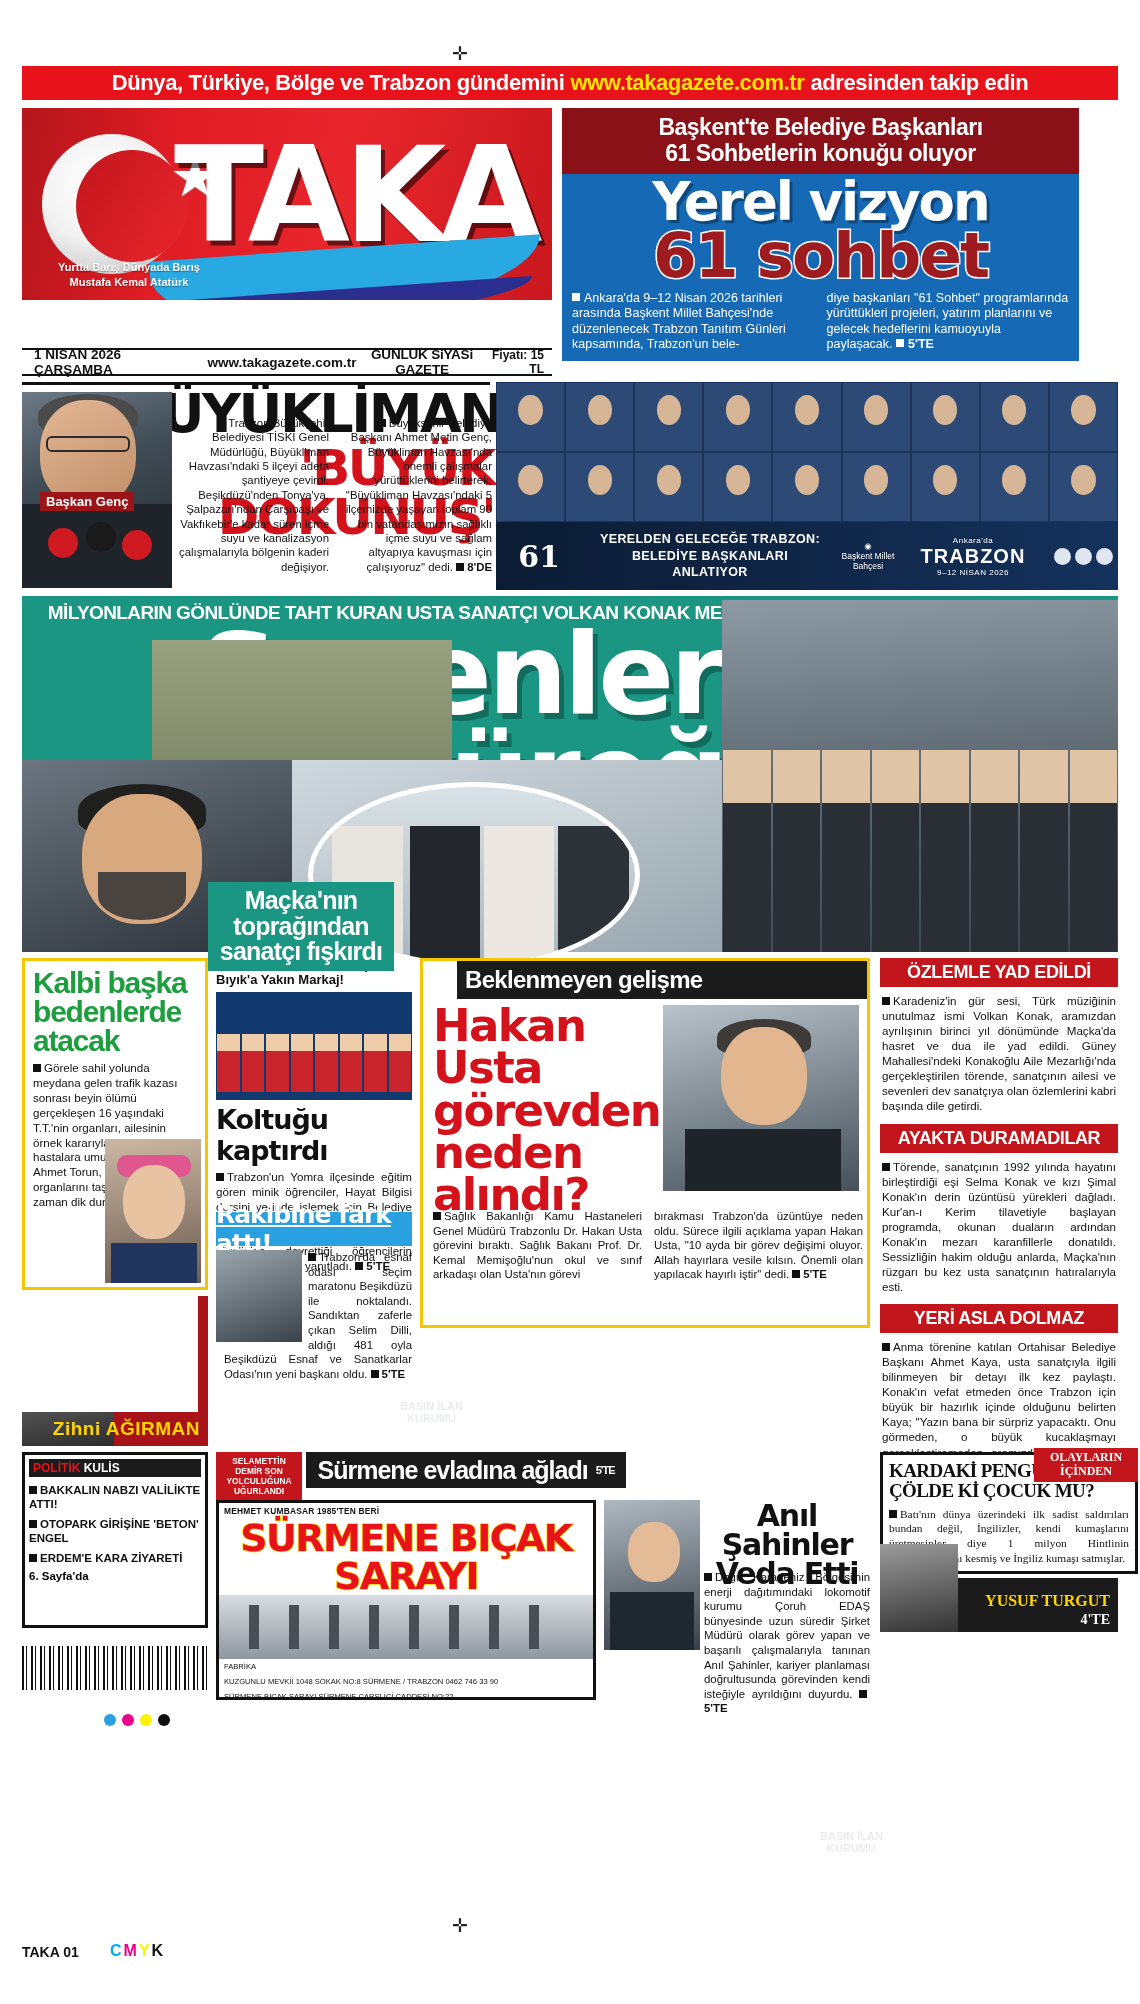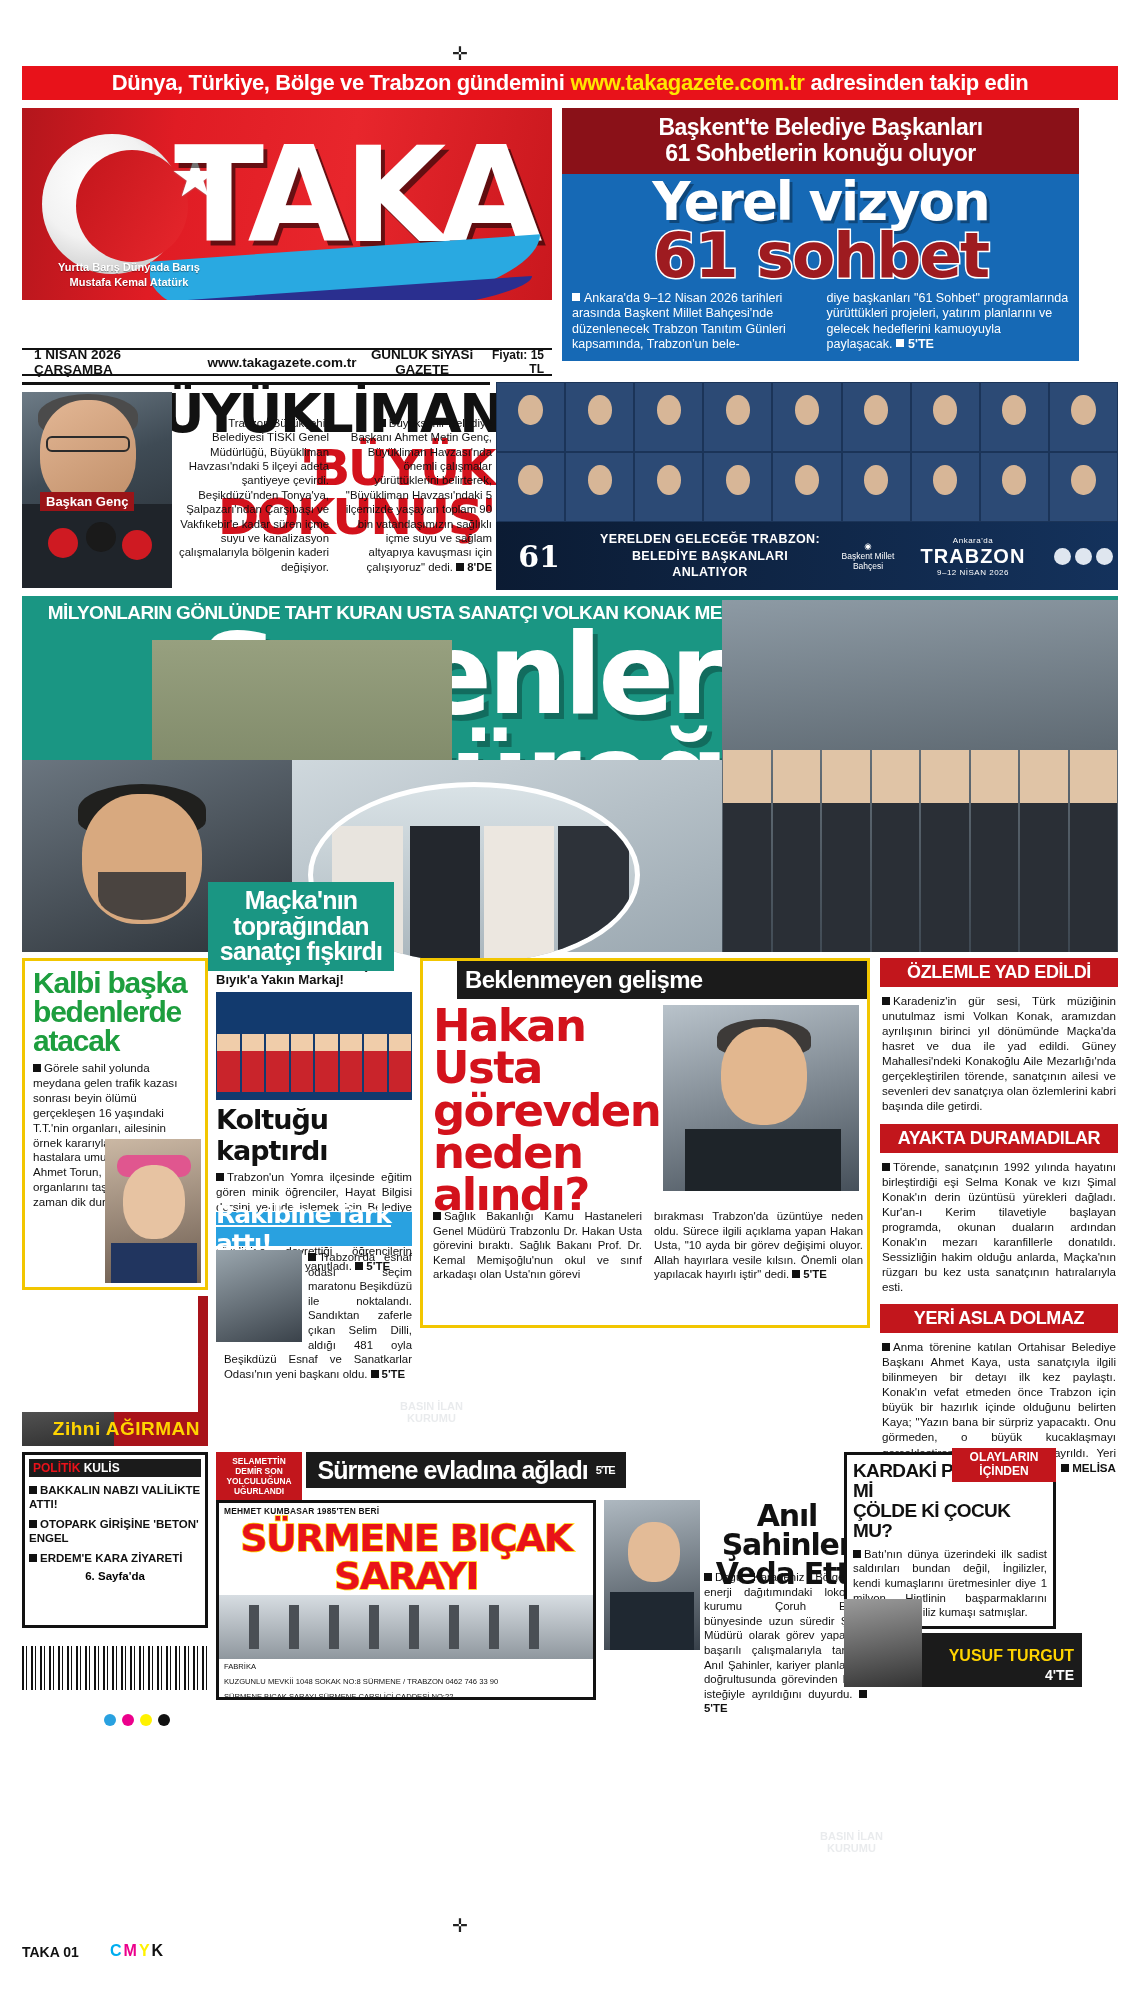--- a/index.html
+++ b/index.html
@@ -263,21 +263,21 @@
   .yon .ph .f { position:absolute; left:20px; top:18px; width:54px; height:62px; border-radius:45%; background:#dcb08a; }
 
   .politik {
     position:absolute; left:22px; top:1452px; width:186px; height:176px;
     border:3px solid #111; background:#fff; padding:4px;
   }
   .politik .ttl { background:#1b1b1b; color:#fff; font-size:12px; font-weight:bold; padding:2px 4px; }
   .politik .ttl b { color:#e8121a; }
   .politik ul { list-style:none; margin-top:6px; }
   .politik li { font-size:11.5px; font-weight:bold; line-height:1.25; margin-bottom:5px; color:#111; }
-  .politik .pg { font-size:11.5px; font-weight:bold; margin-top:4px;text-align:center; }
+  .politik .pg { font-size:11.5px; font-weight:bold; margin-top:4px; }
 
   .barcode { position:absolute; left:22px; top:1646px; width:186px; height:56px; }
   .barcode .bars { width:100%; height:44px; background:repeating-linear-gradient(90deg,#111 0 2px,#fff 2px 4px,#111 4px 5px,#fff 5px 9px); }
   .dots { position:absolute; left:104px; top:1714px; display:flex; gap:6px; }
   .dots i { width:12px; height:12px; border-radius:50%; display:block; }
 
   
   .minik {
     position:absolute; left:216px; top:958px; width:196px;
   }
@@ -326,21 +326,21 @@
   .hakan .ph .f { position:absolute; left:58px; top:22px; width:86px; height:98px; border-radius:46%; background:#e2b78f; }
   .hakan .ph .h { position:absolute; left:54px; top:14px; width:94px; height:36px; border-radius:50% 50% 26% 26%; background:#3d3a38; }
   .hakan .ph .s { position:absolute; left:22px; bottom:0; width:156px; height:62px; background:#1e2429; }
   .hakan .cols {
     position:absolute; left:10px; top:248px; width:430px;
     display:flex; gap:12px; font-size:11.4px; line-height:1.28; color:#111; text-align:justify;
   }
   .hakan .cols > div { flex:1; }
 
   
-  .bottom-right { position:absolute; left:844px; top:1452px; width:212px; }
+  .bottom-right { position:absolute; left:880px; top:1452px; width:258px;font-family:Liberation Serif, serif; }
   .kardaki { border:3px solid #111; padding:6px; background:#fff; }
   .kardaki h3 { font-size:19px; font-weight:bold; line-height:1.05; color:#111; letter-spacing:-0.6px; }
   .kardaki p { font-size:11.4px; line-height:1.28; margin-top:6px; color:#111; text-align:justify; }
   .olaylar {
     position:absolute; right:0; top:-4px; width:104px;
     background:#c2161c; color:#fff; font-size:12px; font-weight:bold;
     text-align:center; padding:3px 2px; line-height:1.15;
   }
   .yusuf {
     position:absolute; left:0; bottom:-58px; width:238px; height:54px;

